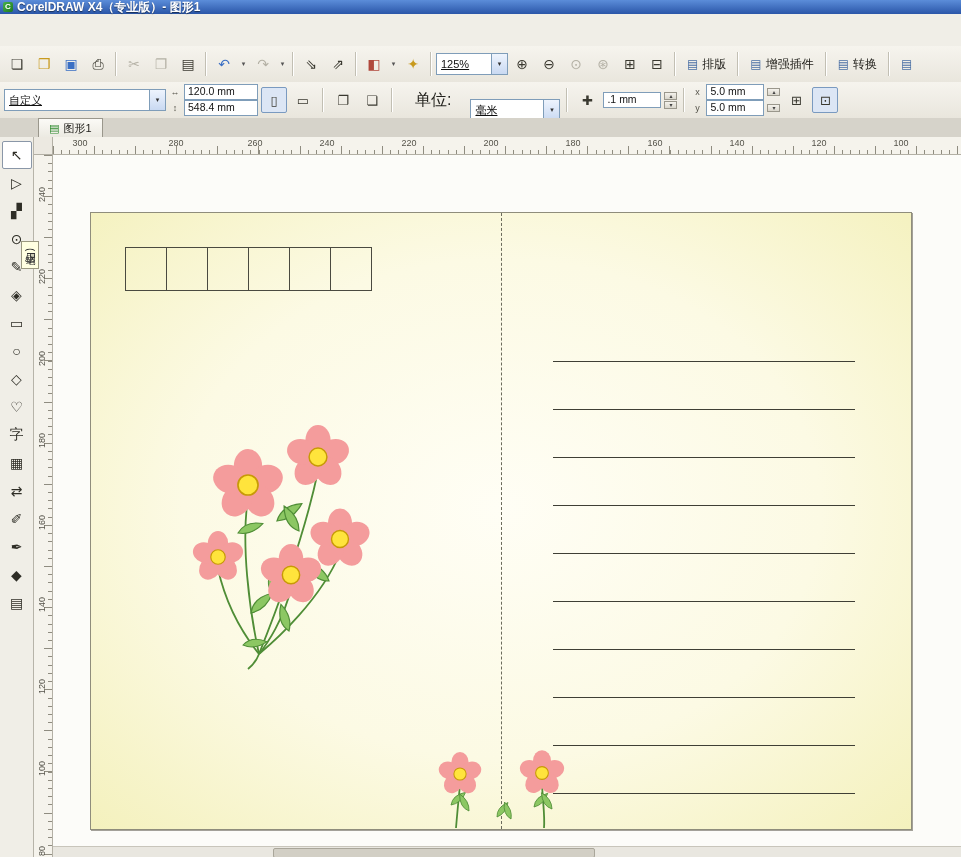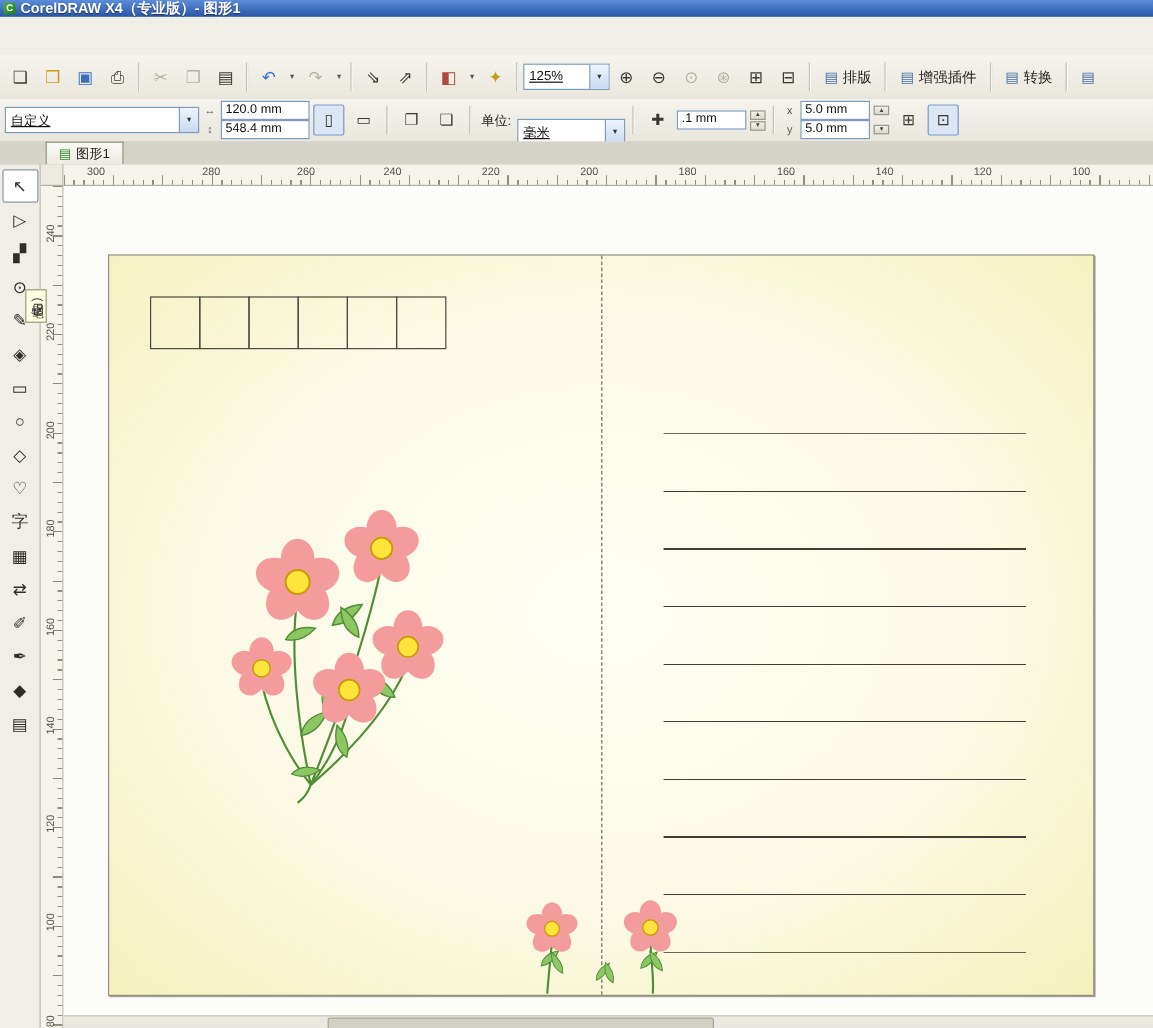--- a/index.html
+++ b/index.html
@@ -48,21 +48,21 @@
   .micon{font-size:9px;color:#55534a;width:12px;text-align:center;}
   .field{background:#fff;border:1px solid #7f9db9;height:14px;line-height:13px;
     font-size:10.5px;padding:0 3px;color:#111;width:66px;}
   .field.narrow{width:50px;}
   .mini-spin{display:flex;flex-direction:column;justify-content:center;gap:1px;}
   .mini-spin span{font-size:6px;line-height:6px;color:#444;background:linear-gradient(#f4f2ec,#d9d6cc);
     border:1px solid #9a978c;width:11px;text-align:center;}
   .pbtn{width:24px;height:24px;display:flex;align-items:center;justify-content:center;
     font-size:13px;color:#3a3930;border:1px solid transparent;border-radius:2px;flex:none;}
   .pbtn.pressed{background:#dce6f5;border:1px solid #7a9ac0;}
-  .plabel{font-size:11px;color:#22211c;margin:0 2px;flex:none;}
+  .plabel{font-size:16px;color:#22211c;margin:0 16px;flex:none;}
   
   .tabrow{position:absolute;left:0;top:118px;right:0;height:19px;background:#d6d3ca;
     border-bottom:1px solid #b3b0a5;display:flex;align-items:flex-end;padding-left:38px;}
   .doctab{height:18px;display:flex;align-items:center;gap:4px;padding:0 10px;
     background:linear-gradient(180deg,#fbfaf6,#eceae2);border:1px solid #9a978c;border-bottom:none;
     font-size:11px;color:#22211c;}
   .doctab .tabicon{color:#2e8b2e;font-size:11px;}
   
   .main{position:absolute;left:0;top:137px;right:0;bottom:0;display:flex;}
   .toolbox{width:33px;flex:none;background:#f0eee7;border-right:1px solid #b7b4a9;

